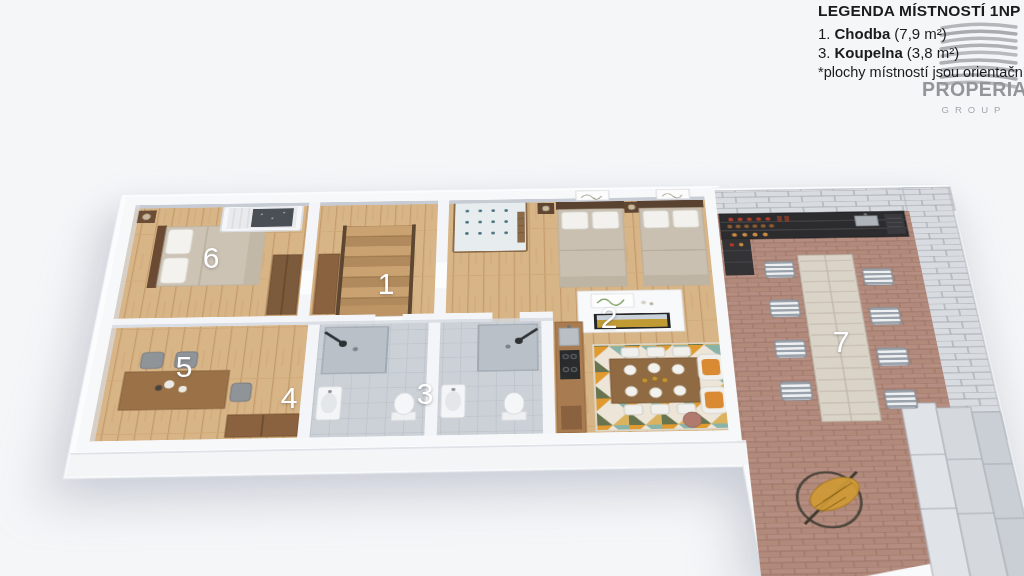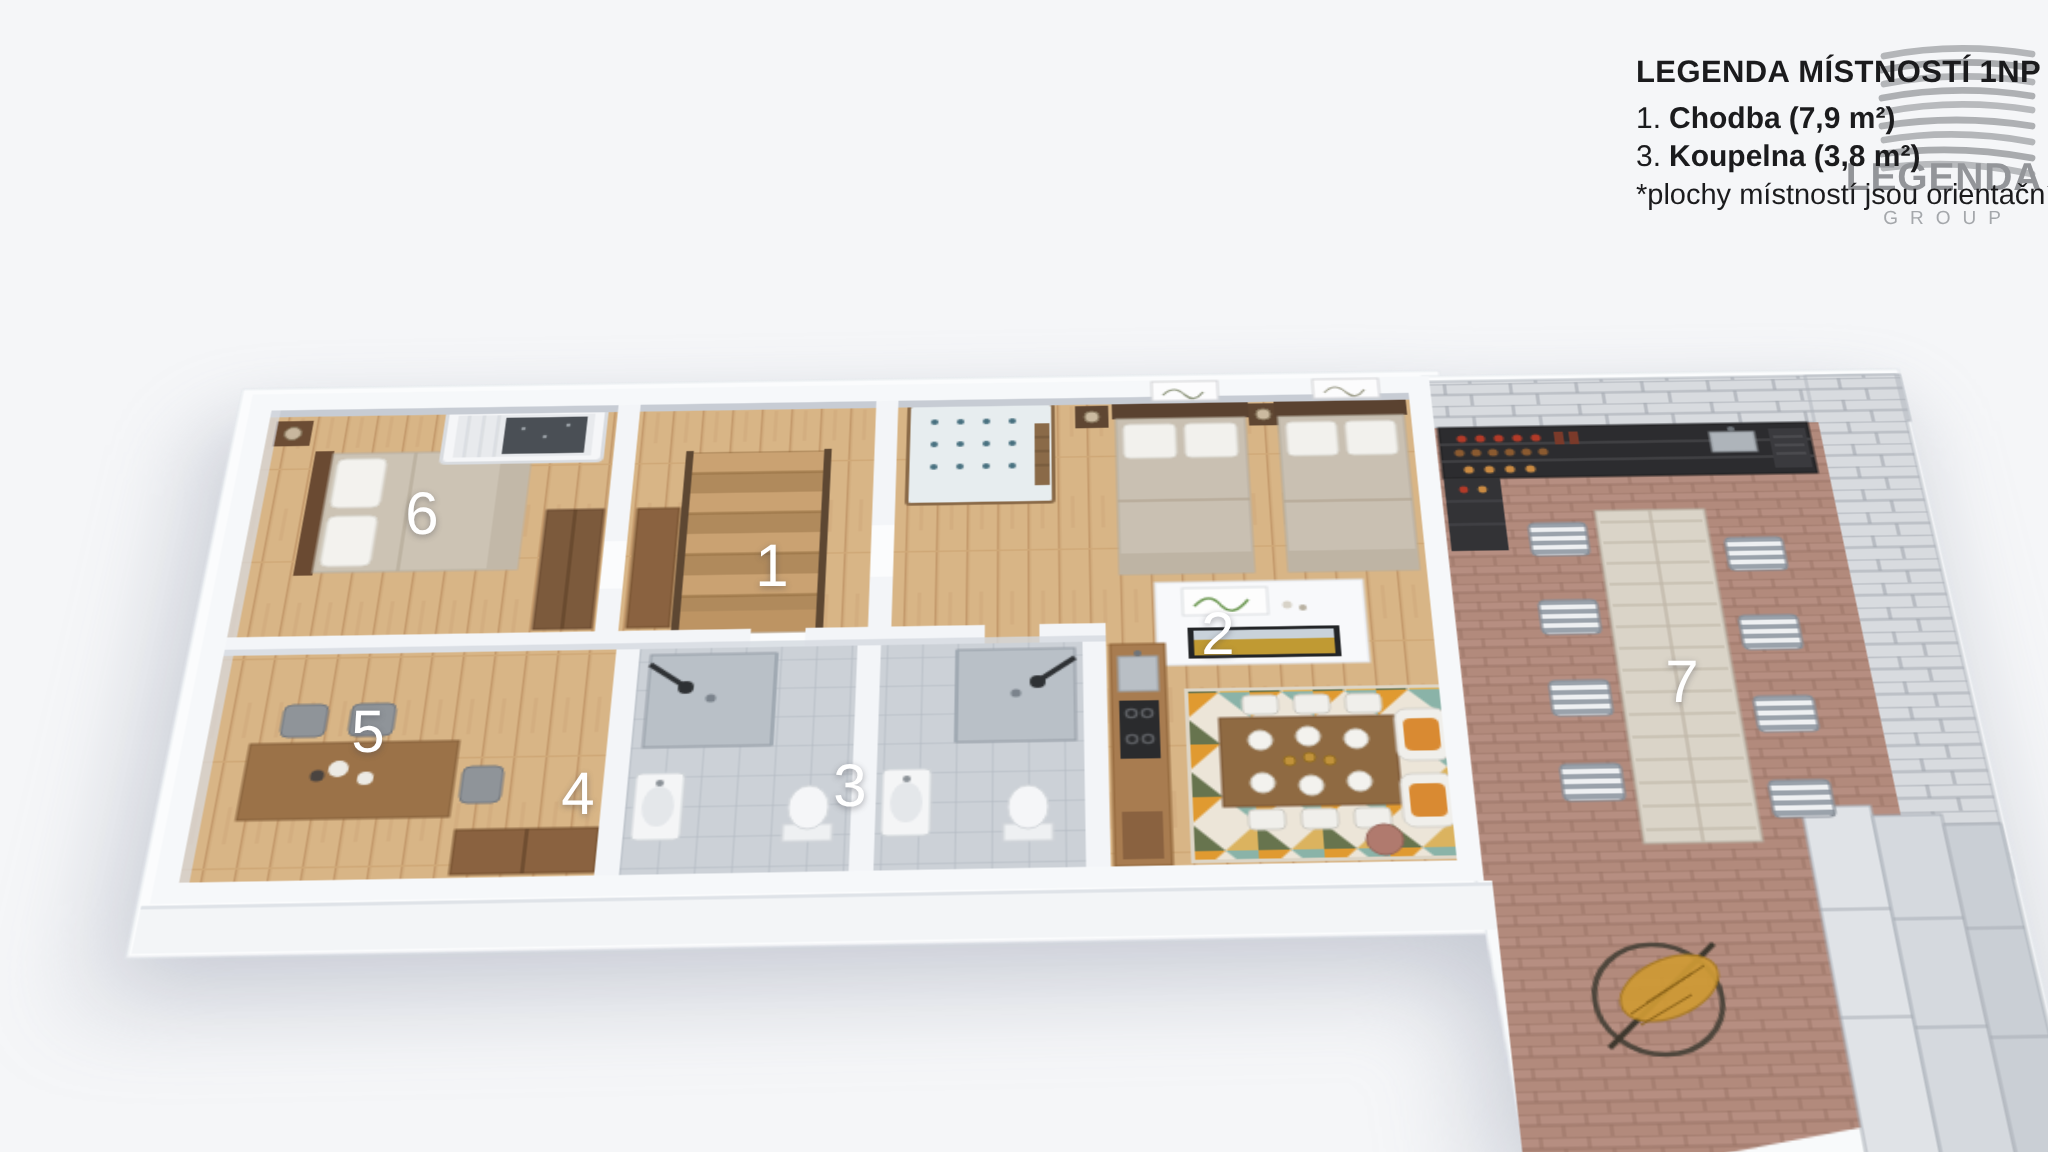--- a/index.html
+++ b/index.html
@@ -17,26 +17,26 @@
 
   
   .room-num{
     position:absolute;color:#ffffff;font-size:30px;font-weight:400;
     transform:translate(-50%,-50%);
     text-shadow:0 1px 3px rgba(70,70,80,.45);
     letter-spacing:0;line-height:1;z-index:3;
   }
 
   
-  .legend{position:absolute;left:818px;top:28px;width:204px;color:#1b1b1d;z-index:2;}
+  .legend{position:absolute;left:818px;top:2px;width:204px;color:#1b1b1d;z-index:2;}
   .lg-title{font-size:15.5px;font-weight:700;letter-spacing:.2px;margin-bottom:4px;white-space:nowrap;}
   .lg-item{font-size:15px;line-height:19.2px;white-space:nowrap;}
   .lg-num{font-weight:400;margin-right:4px;}
   .lg-name{font-weight:700;margin-right:4px;text-align:right;}
-  .lg-area{font-weight:700;}
+  .lg-area{font-weight:400;}
   .lg-foot{font-size:14.5px;margin-top:2px;white-space:nowrap;}
 
   
   .logo{position:absolute;left:922px;top:22px;width:100px;z-index:1;text-align:center;}
   .logo-flag{display:block;margin:0 auto 0 14px;}
   .logo-name{font-size:19.5px;font-weight:700;color:#939599;letter-spacing:.4px;line-height:1;margin-top:-12px;}
   .logo-sub{font-size:9.5px;font-weight:400;color:#a4a7ab;letter-spacing:6px;margin-top:4px;margin-left:4px;}
 </style>
 </head>
 <body>
@@ -368,21 +368,21 @@
         <path d="M5 13 Q42 6 80 12" stroke="#a9abae" stroke-width="3.4"></path>
         <path d="M6 20 Q42 13 80 19" stroke="#b4b6b9" stroke-width="3.4"></path>
         <path d="M5 27 Q42 20 80 26" stroke="#aeb0b3" stroke-width="3.4"></path>
         <path d="M6 34 Q42 27 80 33" stroke="#b8babd" stroke-width="3.4"></path>
         <path d="M5 41 Q42 35 80 41" stroke="#aeb0b3" stroke-width="3.4"></path>
         <path d="M6 48 Q42 42 80 49" stroke="#b4b6b9" stroke-width="3.4"></path>
         <path d="M5 55 Q42 50 80 57" stroke="#a9abae" stroke-width="3.4"></path>
         <path d="M6 62 Q42 57 80 65" stroke="#b8babd" stroke-width="3.4"></path>
       </g>
     </svg>
-    <div class="logo-name">LEGENDA</div>
+    <div class="logo-name">PROPERIA</div>
     <div class="logo-sub">GROUP</div>
   </div>
 
   <div class="legend">
     <div class="lg-title">LEGENDA MÍSTNOSTÍ 1NP</div>
     <div class="lg-item"><span class="lg-num">1.</span><span class="lg-name">Chodba</span><span class="lg-area">(7,9 m²)</span></div>
     <div class="lg-item"><span class="lg-num">3.</span><span class="lg-name">Koupelna</span><span class="lg-area">(3,8 m²)</span></div>
     <div class="lg-foot">*plochy místností jsou orientační</div>
   </div>
 

